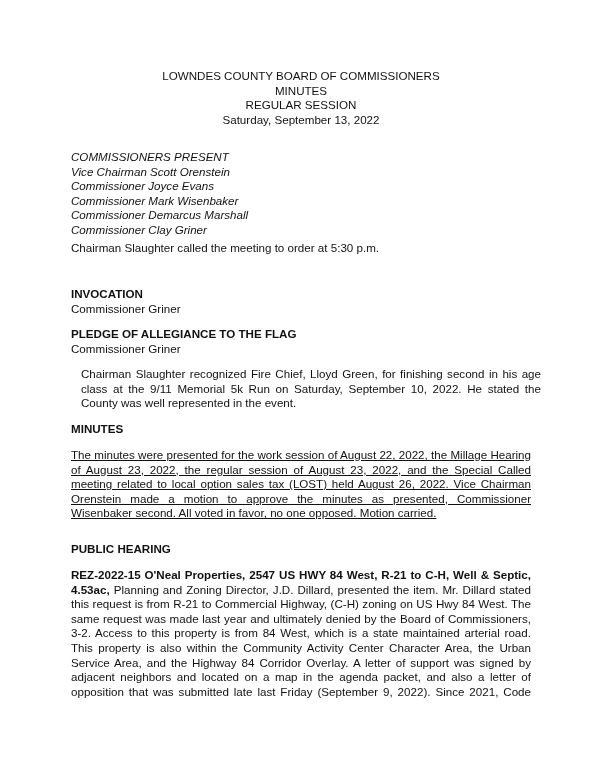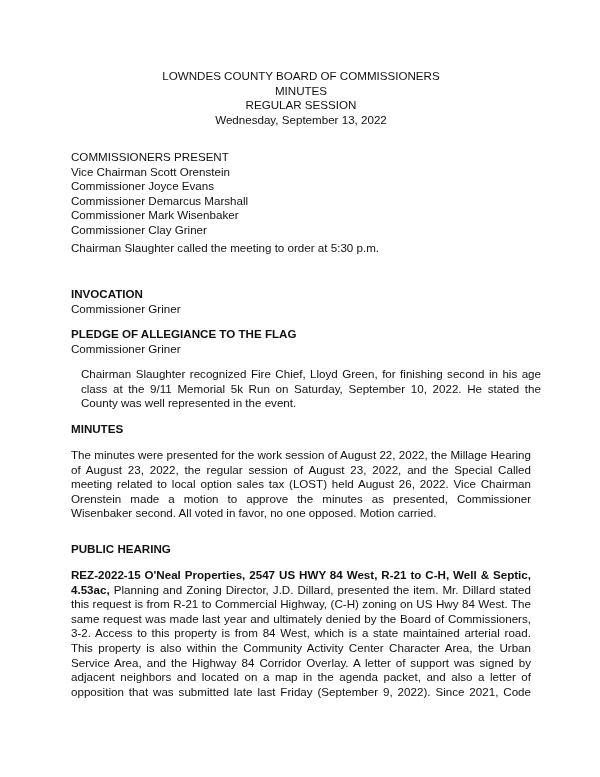--- a/index.html
+++ b/index.html
@@ -13,29 +13,29 @@
   </style>
 </head>
 <body>
 
 <div>
 
   <div class="block center" style="top:69px;">
     <span class="line">LOWNDES COUNTY BOARD OF COMMISSIONERS</span>
     <span class="line">MINUTES</span>
     <span class="line">REGULAR SESSION</span>
-    <span class="line">Wednesday, September 13, 2022</span>
+    <span class="line">Saturday, September 13, 2022</span>
   </div>
 
-  <div class="block" style="top:150px;">
+  <div class="block" style="top:150px;font-style:italic;">
     <span class="line">COMMISSIONERS PRESENT</span>
     <span class="line">Vice Chairman Scott Orenstein</span>
     <span class="line">Commissioner Joyce Evans</span>
+    <span class="line">Commissioner Mark Wisenbaker</span>
     <span class="line">Commissioner Demarcus Marshall</span>
-    <span class="line">Commissioner Mark Wisenbaker</span>
     <span class="line">Commissioner Clay Griner</span>
   </div>
 
   <div class="block" style="top:241px;">
     <span class="line">Chairman Slaughter called the meeting to order at 5:30 p.m.</span>
   </div>
 
   <div class="block" style="top:287px;">
     <span class="line bold">INVOCATION</span>
     <span class="line">Commissioner Griner</span>
@@ -49,21 +49,21 @@
   <div class="block" style="top:367px;margin-left:10px;">
     <span class="jline">Chairman Slaughter recognized Fire Chief, Lloyd Green, for finishing second in his age</span>
     <span class="jline">class at the 9/11 Memorial 5k Run on Saturday, September 10, 2022. He stated the</span>
     <span class="line">County was well represented in the event.</span>
   </div>
 
   <div class="block" style="top:422px;">
     <span class="line bold">MINUTES</span>
   </div>
 
-  <div class="block" style="top:448px;">
+  <div class="block" style="top:448px;text-decoration:underline;">
     <span class="jline">The minutes were presented for the work session of August 22, 2022, the Millage Hearing</span>
     <span class="jline">of August 23, 2022, the regular session of August 23, 2022, and the Special Called</span>
     <span class="jline">meeting related to local option sales tax (LOST) held August 26, 2022. Vice Chairman</span>
     <span class="jline">Orenstein made a motion to approve the minutes as presented, Commissioner</span>
     <span class="line">Wisenbaker second.  All voted in favor, no one opposed.  Motion carried.</span>
   </div>
 
   <div class="block" style="top:542px;">
     <span class="line bold">PUBLIC HEARING</span>
   </div>

